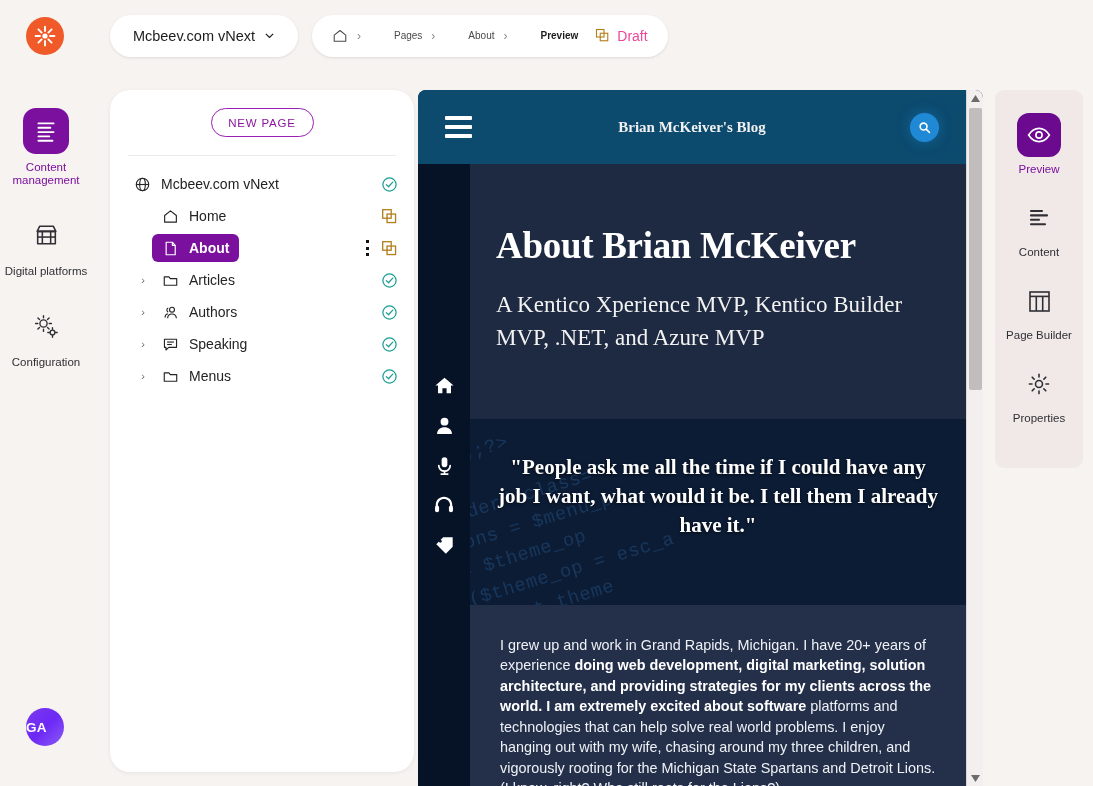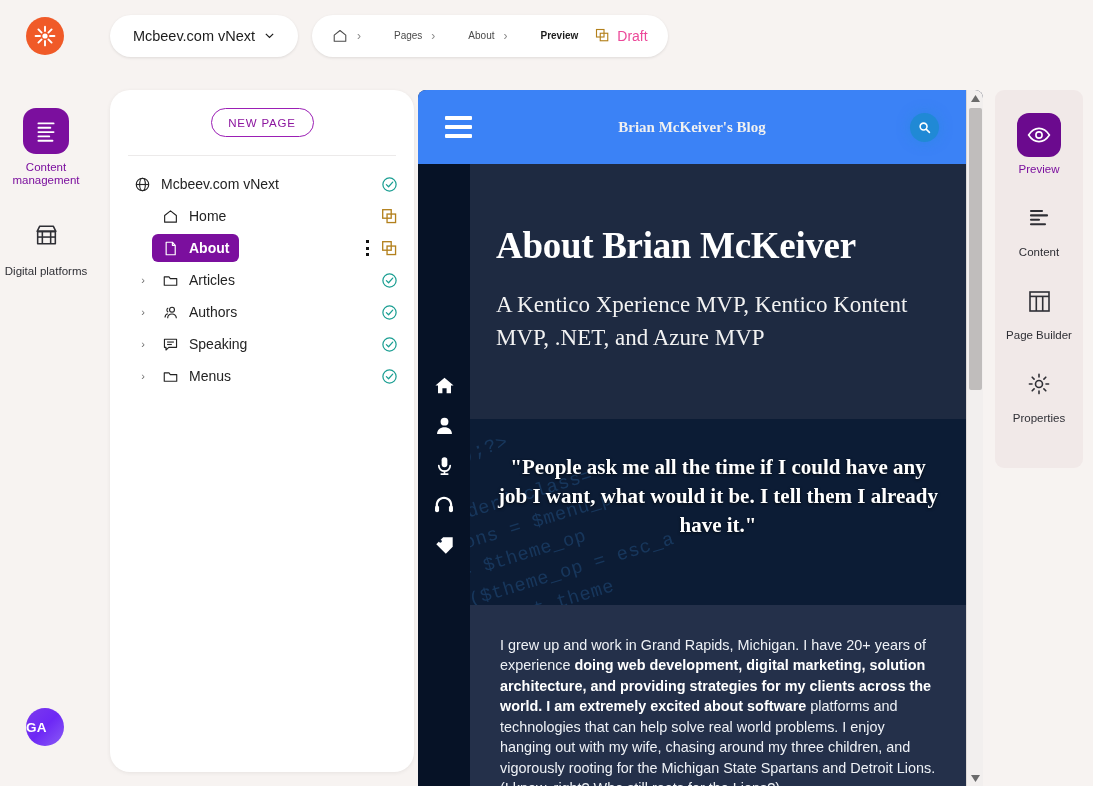--- a/index.html
+++ b/index.html
@@ -132,21 +132,21 @@
   .viewport {
     position: absolute; left: 418px; top: 90px;
     width: 565px; height: 696px;
     border-radius: 8px 8px 0 0; overflow: hidden;
     background: #1e2a41;
   }
   .vp-inner { position: absolute; inset: 0 17px 0 0; overflow: hidden; }
 
   .site-header {
     position: absolute; left: 0; top: 0; width: 548px; height: 74px;
-    background: #3b82f6; display: flex; align-items: center;
+    background: #0c4a6e; display: flex; align-items: center;
   }
   .burger { margin-left: 27px; width: 27px; cursor: pointer; }
   .burger i { display: block; height: 4px; background: #fff; margin-bottom: 5px; border-radius: 1px; }
   .burger i:last-child { margin-bottom: 0; }
   .site-title {
     position: absolute; left: 0; right: 0; text-align: center;
     font-family: "Liberation Serif", serif; font-weight: bold;
     font-size: 15px; color: #f0f0f0; pointer-events: none;
   }
   .search-btn {
@@ -310,20 +310,32 @@
           <rect x="4.5" y="9" width="17" height="12"></rect>
           <line x1="9" y1="9" x2="9" y2="21"></line>
           <line x1="17" y1="9" x2="17" y2="21"></line>
           <line x1="4.5" y1="14.5" x2="21.5" y2="14.5"></line>
         </svg>
       </span>
       <span class="rail-label">Digital platforms</span>
     </div>
 
 
+    <div class="rail-item">
+      <span class="rail-ic">
+        <svg width="28" height="28" viewBox="0 0 28 28" fill="none" stroke="#2f2f35" stroke-width="1.4">
+          <circle cx="11.5" cy="11.5" r="3.6"></circle>
+          <path d="M11.5 3.6 v2.2 M11.5 17.2 v2.2 M3.6 11.5 h2.2 M17.2 11.5 h2.2
+                   M5.9 5.9 l1.6 1.6 M15.5 15.5 l1.6 1.6 M17.1 5.9 l-1.6 1.6 M7.5 15.5 l-1.6 1.6" stroke-linecap="round"></path>
+          <circle cx="20.5" cy="20.5" r="2.4"></circle>
+          <path d="M20.5 15.8 v1.5 M20.5 23.7 v1.5 M15.8 20.5 h1.5 M23.7 20.5 h1.5" stroke-linecap="round"></path>
+        </svg>
+      </span>
+      <span class="rail-label">Configuration</span>
+    </div>
   </div>
 
   <div class="avatar">
     <span>GA</span>
   </div>
 
   <div class="treepanel">
     <button class="newpage-btn">NEW PAGE</button>
     <div class="tree-divider"></div>
 
@@ -467,21 +479,21 @@
         <button class="search-btn">
           <svg width="13" height="13" viewBox="0 0 14 14" fill="none" stroke="#fff" stroke-width="1.7" stroke-linecap="round">
             <circle cx="6" cy="6" r="3.7"></circle>
               <line x1="9" y1="9" x2="12.3" y2="12.3"></line>
           </svg>
         </button>
       </div>
 
       <div class="hero">
         <h1>About Brian McKeiver</h1>
-        <p>A Kentico Xperience MVP, Kentico Kontent MVP, .NET, and Azure MVP</p>
+        <p>A Kentico Xperience MVP, Kentico Builder MVP, .NET, and Azure MVP</p>
       </div>
 
       <div class="quote-band">
         <div class="code-bg">dy_class();?&gt;
   class="
  age-header" class="
  e_options = $menu_p
  _pos = $theme_op
  isset($theme_op = esc_a
   _pos = opt_theme</div>

